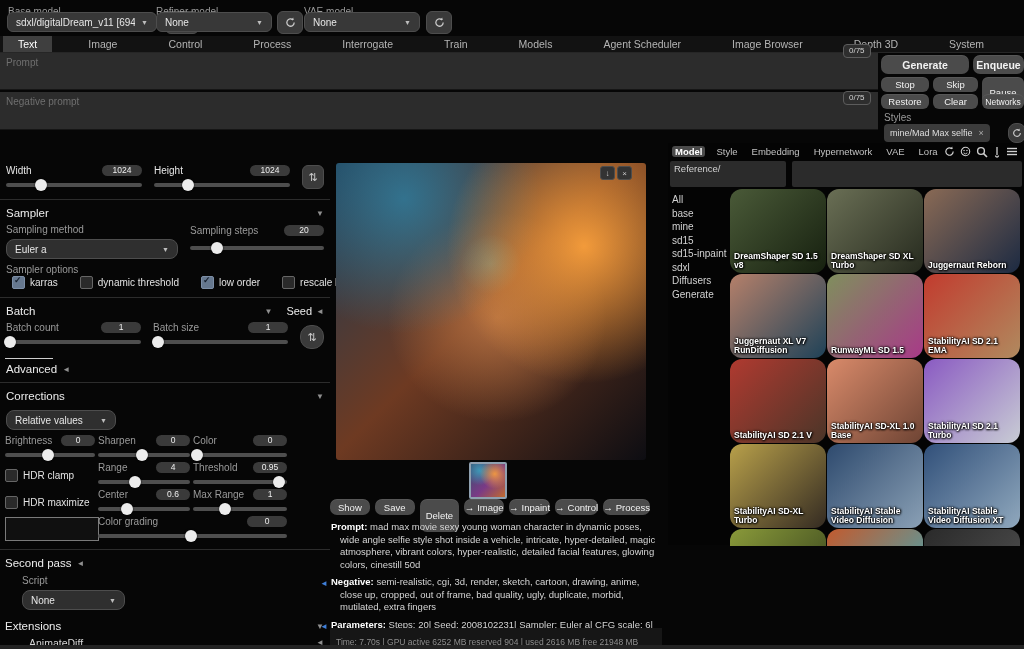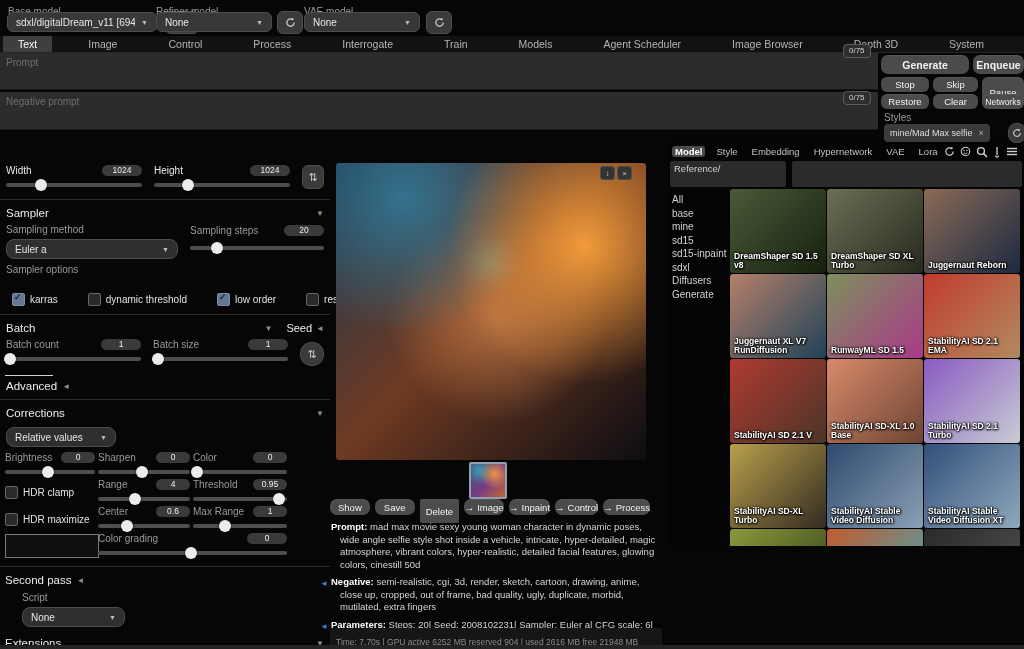--- a/index.html
+++ b/index.html
@@ -26,21 +26,21 @@
   .ntab.active{background:#4a4a4a;color:#fff;font-weight:bold}
   .nicons{margin-left:auto;display:flex;gap:5px;align-items:center;padding-right:4px}
   .nicons svg{display:block;cursor:pointer}
   .nbody2{display:flex;gap:6px;padding:2px 2px 0 2px}
   .folderbox{width:116px;height:26px;background:#2b2b2b;border-radius:2px;color:#d2d2d2;font-size:9.5px;padding:2px 4px;box-sizing:border-box;border:none;outline:none;font-family:"Liberation Sans",sans-serif;resize:none}
   .descbox{flex:1;height:26px;background:#2b2b2b;border-radius:2px}
   .nmain{display:flex;margin-top:2px}
   .nside{width:62px;padding:4px 0 0 4px;box-sizing:border-box}
   .nside div{font-size:10px;color:#d2d2d2;line-height:13.5px;cursor:pointer;white-space:nowrap}
   .ngrid{width:294px;height:357px;overflow:hidden;display:flex;flex-wrap:wrap;gap:1px;align-content:flex-start}
-  .card{position:relative;width:96px;height:84px;overflow:hidden;cursor:pointer;border-radius:3px}
+  .card{position:relative;width:96px;height:84px;overflow:hidden;cursor:pointer;border-radius:12px}
   .card .nm{position:absolute;left:4px;bottom:3px;right:2px;color:#fff;font-weight:bold;font-size:8.5px;line-height:9px;text-shadow:0 1px 2px #000,1px 0 2px #000,0 0 3px #000}
   
   .ctl .toprow{display:flex;justify-content:space-between;align-items:center;height:13px}
   .ctl .name{color:#b5b5b5;font-size:10px}
   .pill{background:#3a3a3a;border-radius:9px;color:#eee;font-size:8.5px;text-align:center;min-width:40px;padding:1px 0;line-height:9px}
   .slider{position:relative;height:4px;background:#4e4e4e;border-radius:2px;margin-top:6px;cursor:pointer}
   .handle{position:absolute;top:50%;transform:translate(-50%,-50%);width:12px;height:12px;background:#ececec;border-radius:50%;box-shadow:0 0 2px #000;cursor:grab}
   .sec{display:flex;align-items:center;margin:0 6px;height:16px}
   .sec .t{color:#ececec;font-size:11.5px}
   .sec .arr{margin-left:auto;color:#8f8f8f;font-size:8px}
@@ -290,21 +290,21 @@
           <span class="lbl">Sampling steps</span>
           <span class="pill">20</span>
         </div>
       <div class="slider" style="margin-top:9px">
           <span class="handle" style="left: 20%;"></span>
         </div>
     </div>
   </div>
 
   <div class="lbl" style="margin:5px 6px 0 6px">Sampler options</div>
-  <div style="display:flex;gap:30px;margin:18px 6px 0 12px">
+  <div style="display:flex;gap:22px;margin:1px 6px 0 12px">
 
   <span class="opt">
         <span class="cb checked"></span>
         <span>karras</span>
       </span>
       <span class="opt">
         <span class="cb"></span>
         <span>dynamic threshold</span>
       </span>
       <span class="opt">
@@ -496,21 +496,21 @@
   </div>
 
 <div class="abs" style="left:469px;top:462px;width:34px;height:33px;border:2px solid #8fa0b0;border-radius:2px;background:
  radial-gradient(circle at 70% 30%, rgba(250,160,60,.9), transparent 45%),
  radial-gradient(circle at 25% 20%, rgba(60,160,190,.9), transparent 40%),
  linear-gradient(135deg,#35506e,#7a3a86 55%,#c06a2e)"></div>
 
 <div class="abs" style="left:330px;top:499px;width:320px;display:flex;gap:5px">
   <div class="btn" style="flex:1;height:16px;border-radius:7px">Show</div>
   <div class="btn" style="flex:1;height:16px;border-radius:7px">Save</div>
-  <div class="btn" style="flex:1;height:24px;border-radius:2px">Delete</div>
+  <div class="btn" style="flex:1;height:33px;border-radius:7px">Delete</div>
   <div class="btn" style="flex:1;height:16px;border-radius:7px;gap:3px">
       <span>→</span>
       <span>Image</span>
     </div>
   <div class="btn" style="flex:1;height:16px;border-radius:7px;gap:3px">
       <span>→</span>
       <span>Inpaint</span>
     </div>
   <div class="btn" style="flex:1;height:16px;border-radius:7px;gap:3px">
       <span>→</span>

